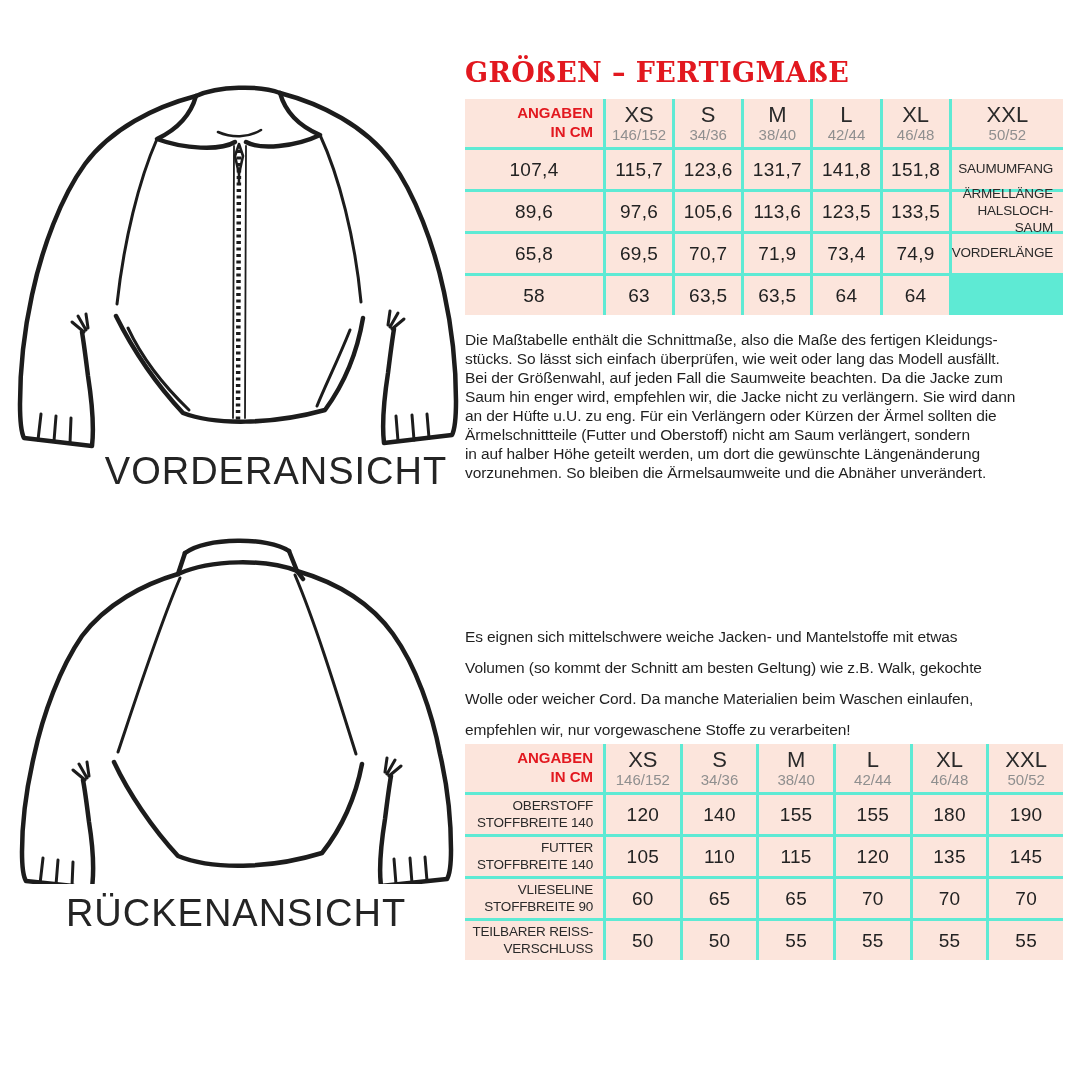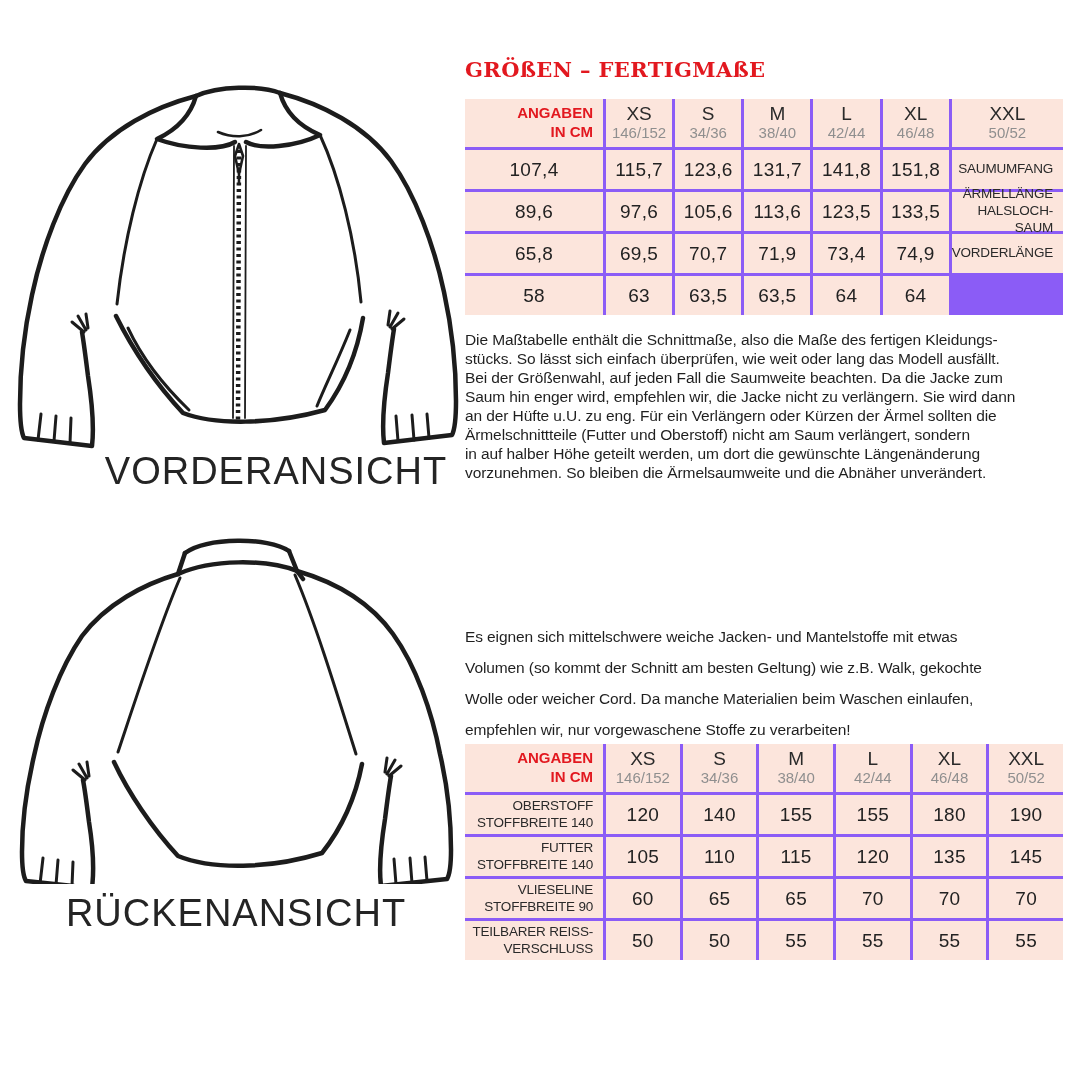--- a/index.html
+++ b/index.html
@@ -1,37 +1,37 @@
 <!DOCTYPE html>
 <html><head>
 <meta charset="utf-8">
 <style>
   html,body{margin:0;padding:0;background:#ffffff;}
   .page{position:relative;width:1080px;height:1080px;background:#ffffff;overflow:hidden;
         font-family:"Liberation Sans",sans-serif;color:#232323;}
 
   
   .section-title{position:absolute;left:465px;font-family:"DejaVu Serif",serif;font-weight:bold;
-                 font-size:21px;letter-spacing:.4px;color:#e2181f;white-space:nowrap;}
+                 font-size:27px;letter-spacing:.4px;color:#e2181f;white-space:nowrap;}
 
   
   .para{position:absolute;left:465px;width:612px;font-size:15.5px;line-height:19px;
         letter-spacing:-.1px;color:#1f1f1f;white-space:pre-line;}
 
   
   .mtable{position:absolute;left:465px;width:598px;display:grid;
-          grid-template-columns:138px repeat(6,1fr);gap:3px;background:#8b5cf6;}
+          grid-template-columns:138px repeat(6,1fr);gap:3px;background:#5eead4;}
   .cell{background:#fce5dc;display:flex;align-items:center;justify-content:center;}
   .hcell{height:48px;}
   .dcell{height:39px;}
   .corner{flex-direction:column;align-items:flex-end;justify-content:center;padding-right:10px;
           box-sizing:border-box;text-align:right;color:#e2181f;font-weight:bold;font-size:15px;
           line-height:1.25;white-space:pre-line;}
   .sizehead{flex-direction:column;}
-  .sizehead .sz{font-size:19px;color:#2a2a2a;line-height:1.05;}
+  .sizehead .sz{font-size:22px;color:#2a2a2a;line-height:1.05;}
   .sizehead .rg{font-size:15px;color:#8f8f8f;line-height:1.15;}
   .rowlbl{justify-content:flex-end;padding-right:10px;box-sizing:border-box;text-align:right;
           font-size:13.5px;letter-spacing:-.2px;line-height:1.25;color:#2a2a2a;white-space:pre-line;}
   .val{font-size:19px;letter-spacing:.3px;color:#222222;}
 
   
   .illus{position:absolute;}
   .caption{position:absolute;left:0;width:472px;text-align:center;font-size:38px;
            letter-spacing:1px;color:#242424;white-space:nowrap;}
   svg .ln{fill:none;stroke:#1c1c1c;stroke-width:4.5;stroke-linecap:round;stroke-linejoin:round;}

